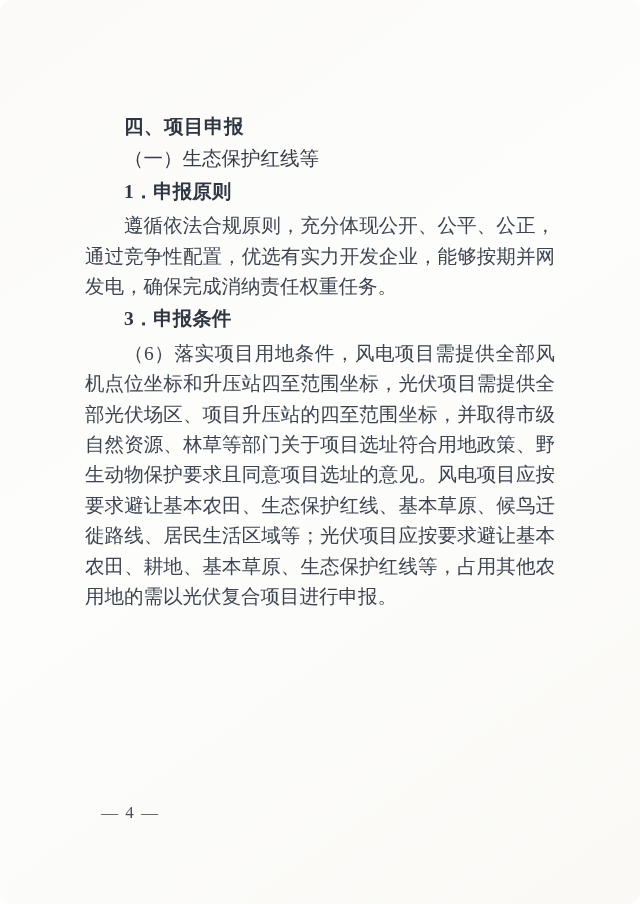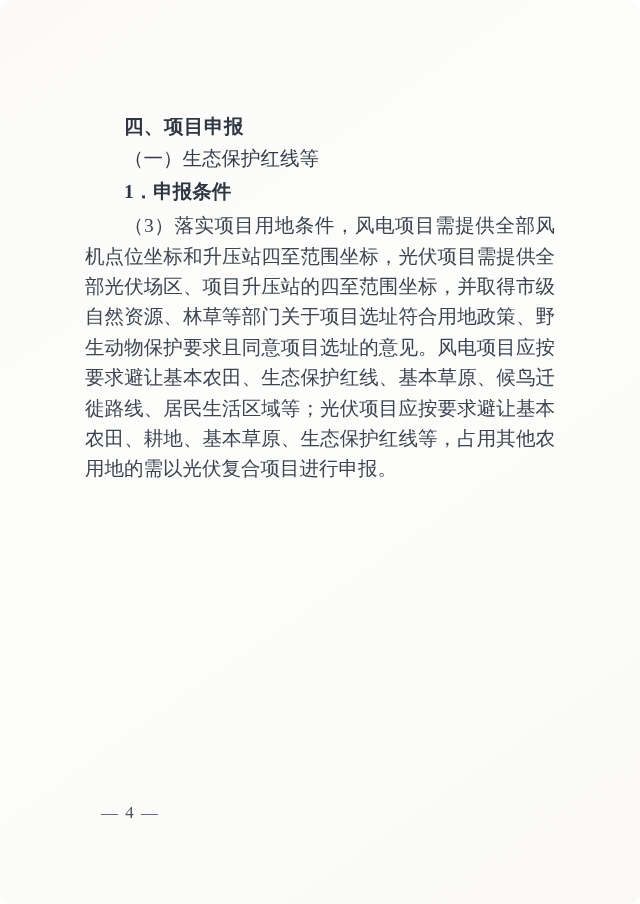--- a/index.html
+++ b/index.html
@@ -57,17 +57,19 @@
     color: #4a5261;
   }
 </style>
 </head>
 <body>
 
 <div class="scan-page">
   <div class="content">
       <p class="blk heading1">四、项目申报</p>
       <p class="blk heading2">（一）生态保护红线等</p>
-      <p class="blk heading3">1．申报条件</p>
-      <p class="blk paragraph">（3）落实项目用地条件，风电项目需提供全部风机点位坐标和升压站四至范围坐标，光伏项目需提供全部光伏场区、项目升压站的四至范围坐标，并取得市级自然资源、林草等部门关于项目选址符合用地政策、野生动物保护要求且同意项目选址的意见。风电项目应按要求避让基本农田、生态保护红线、基本草原、候鸟迁徙路线、居民生活区域等；光伏项目应按要求避让基本农田、耕地、基本草原、生态保护红线等，占用其他农用地的需以光伏复合项目进行申报。</p>
+      <p class="blk heading3">1．申报原则</p>
+      <p class="blk paragraph">遵循依法合规原则，充分体现公开、公平、公正，通过竞争性配置，优选有实力开发企业，能够按期并网发电，确保完成消纳责任权重任务。</p>
+      <p class="blk heading3">3．申报条件</p>
+      <p class="blk paragraph">（6）落实项目用地条件，风电项目需提供全部风机点位坐标和升压站四至范围坐标，光伏项目需提供全部光伏场区、项目升压站的四至范围坐标，并取得市级自然资源、林草等部门关于项目选址符合用地政策、野生动物保护要求且同意项目选址的意见。风电项目应按要求避让基本农田、生态保护红线、基本草原、候鸟迁徙路线、居民生活区域等；光伏项目应按要求避让基本农田、耕地、基本草原、生态保护红线等，占用其他农用地的需以光伏复合项目进行申报。</p>
     </div>
   <div class="page-number">— 4 —</div>
 </div>
 
 </body></html>

